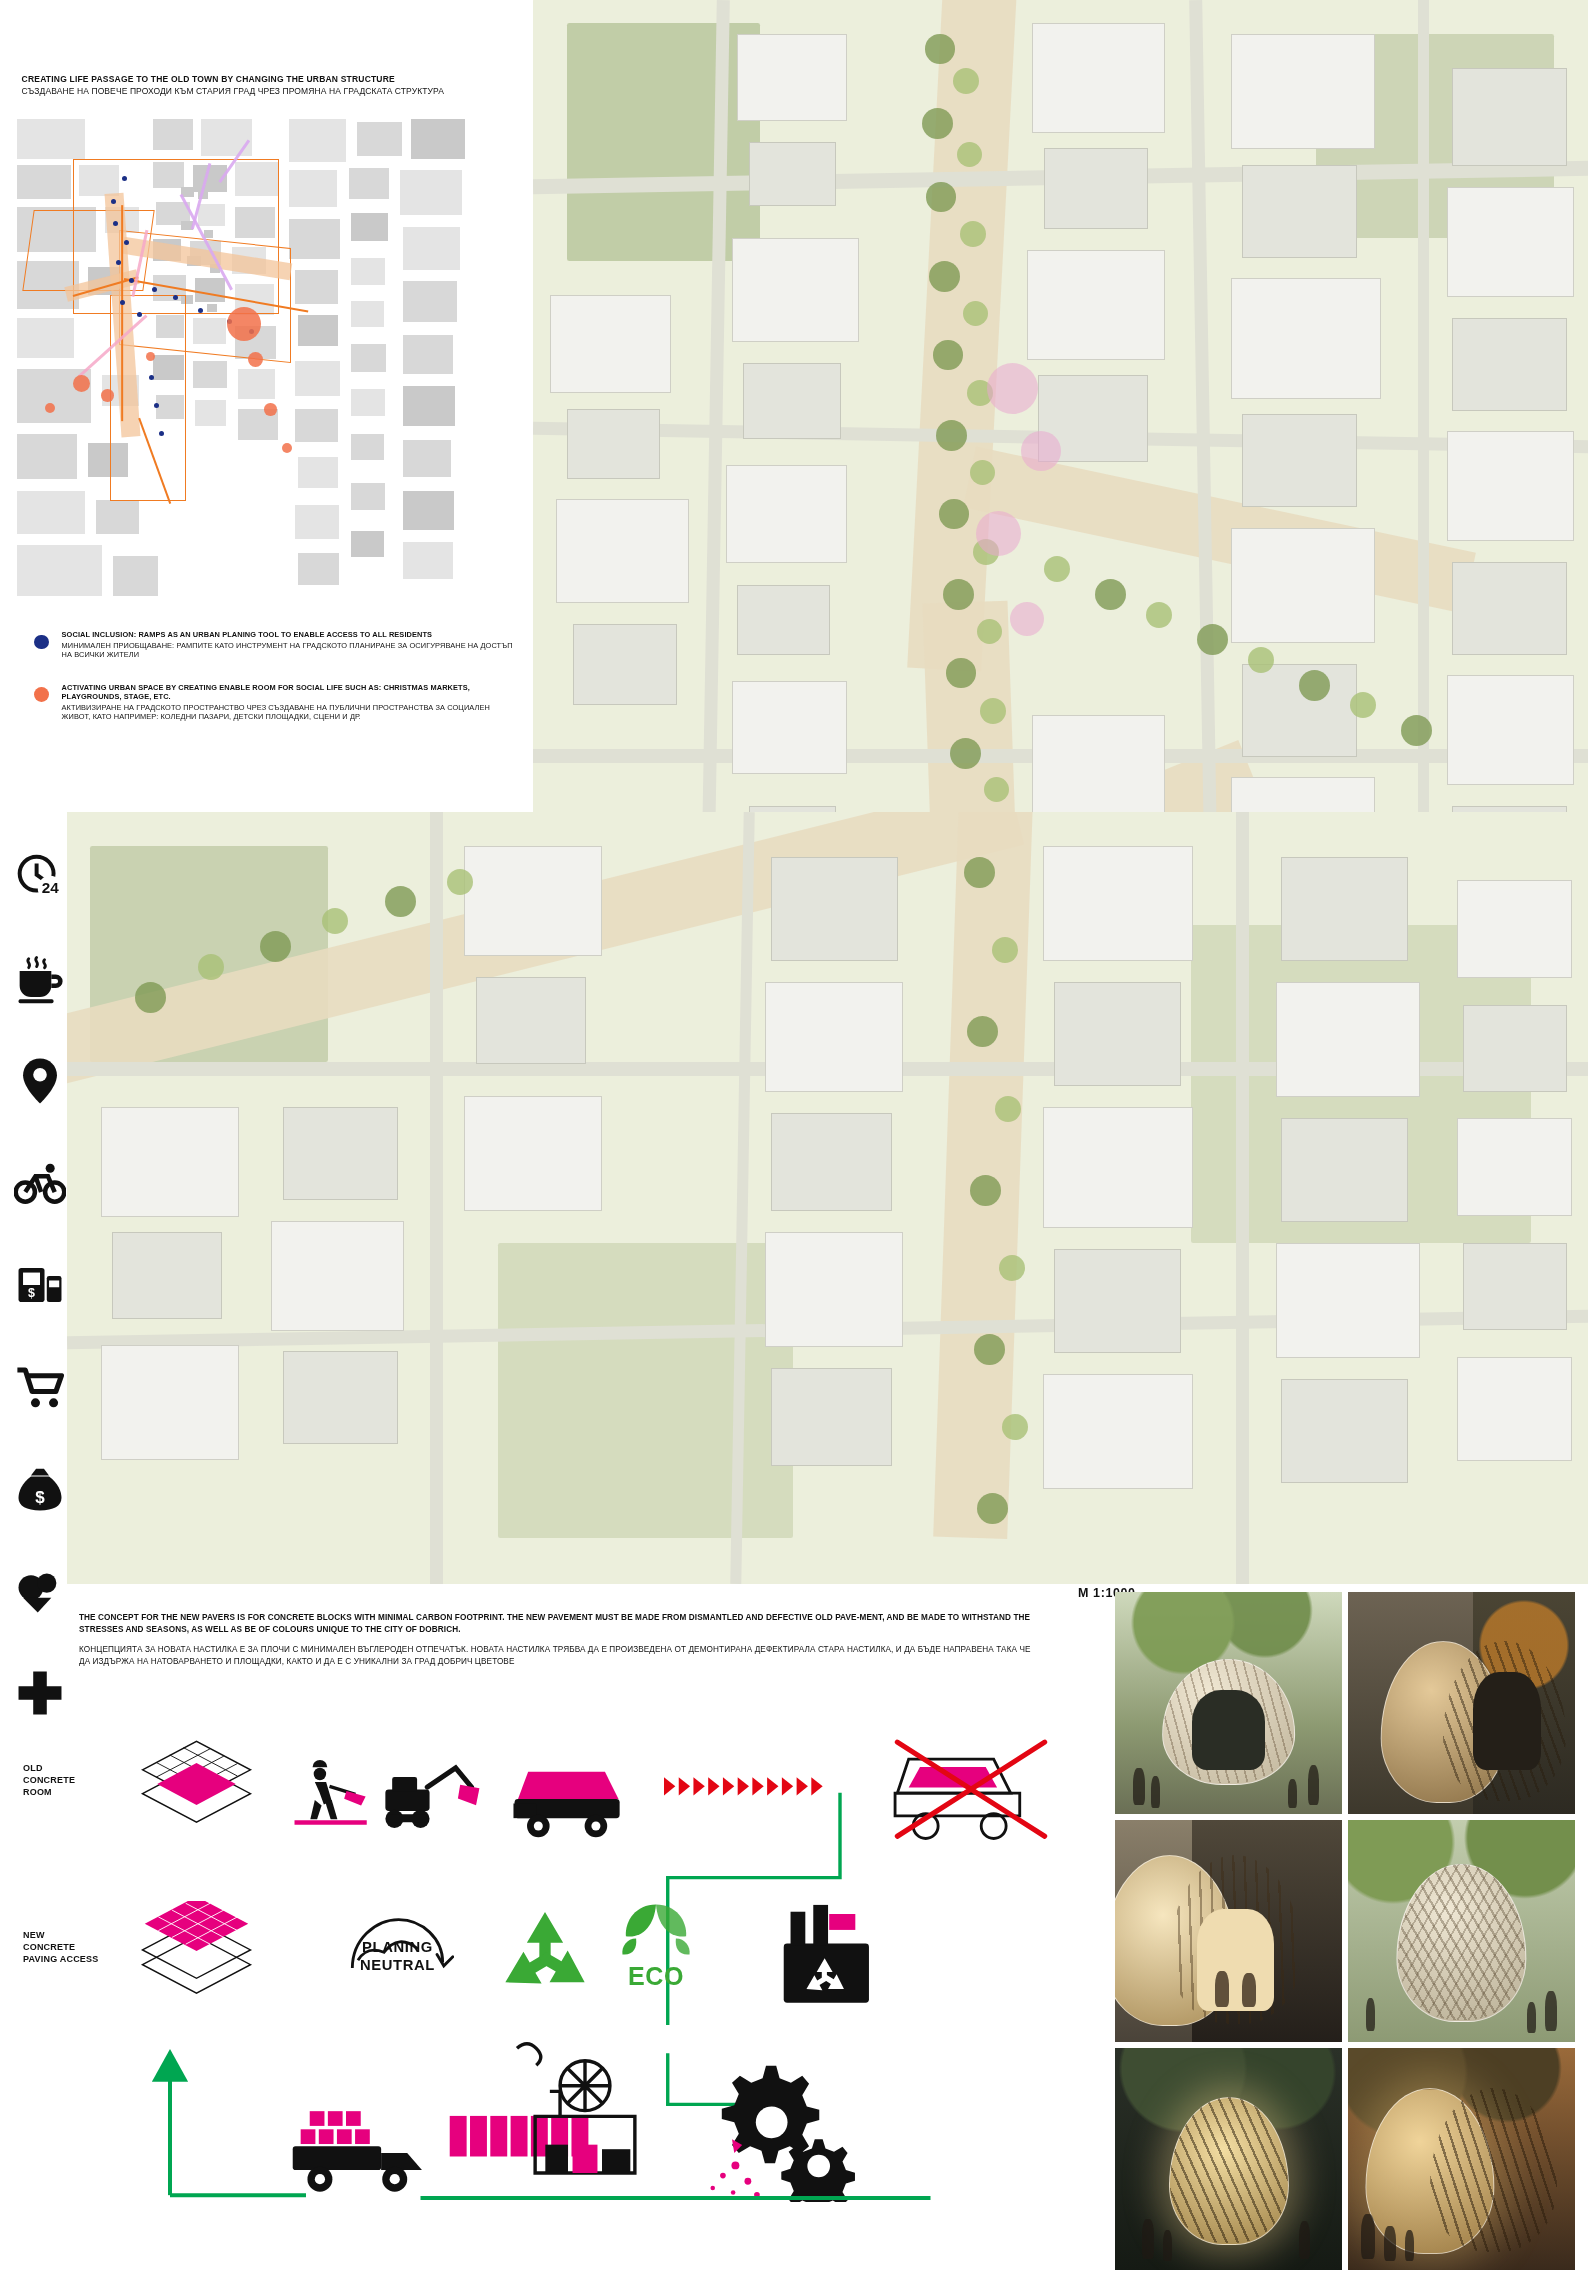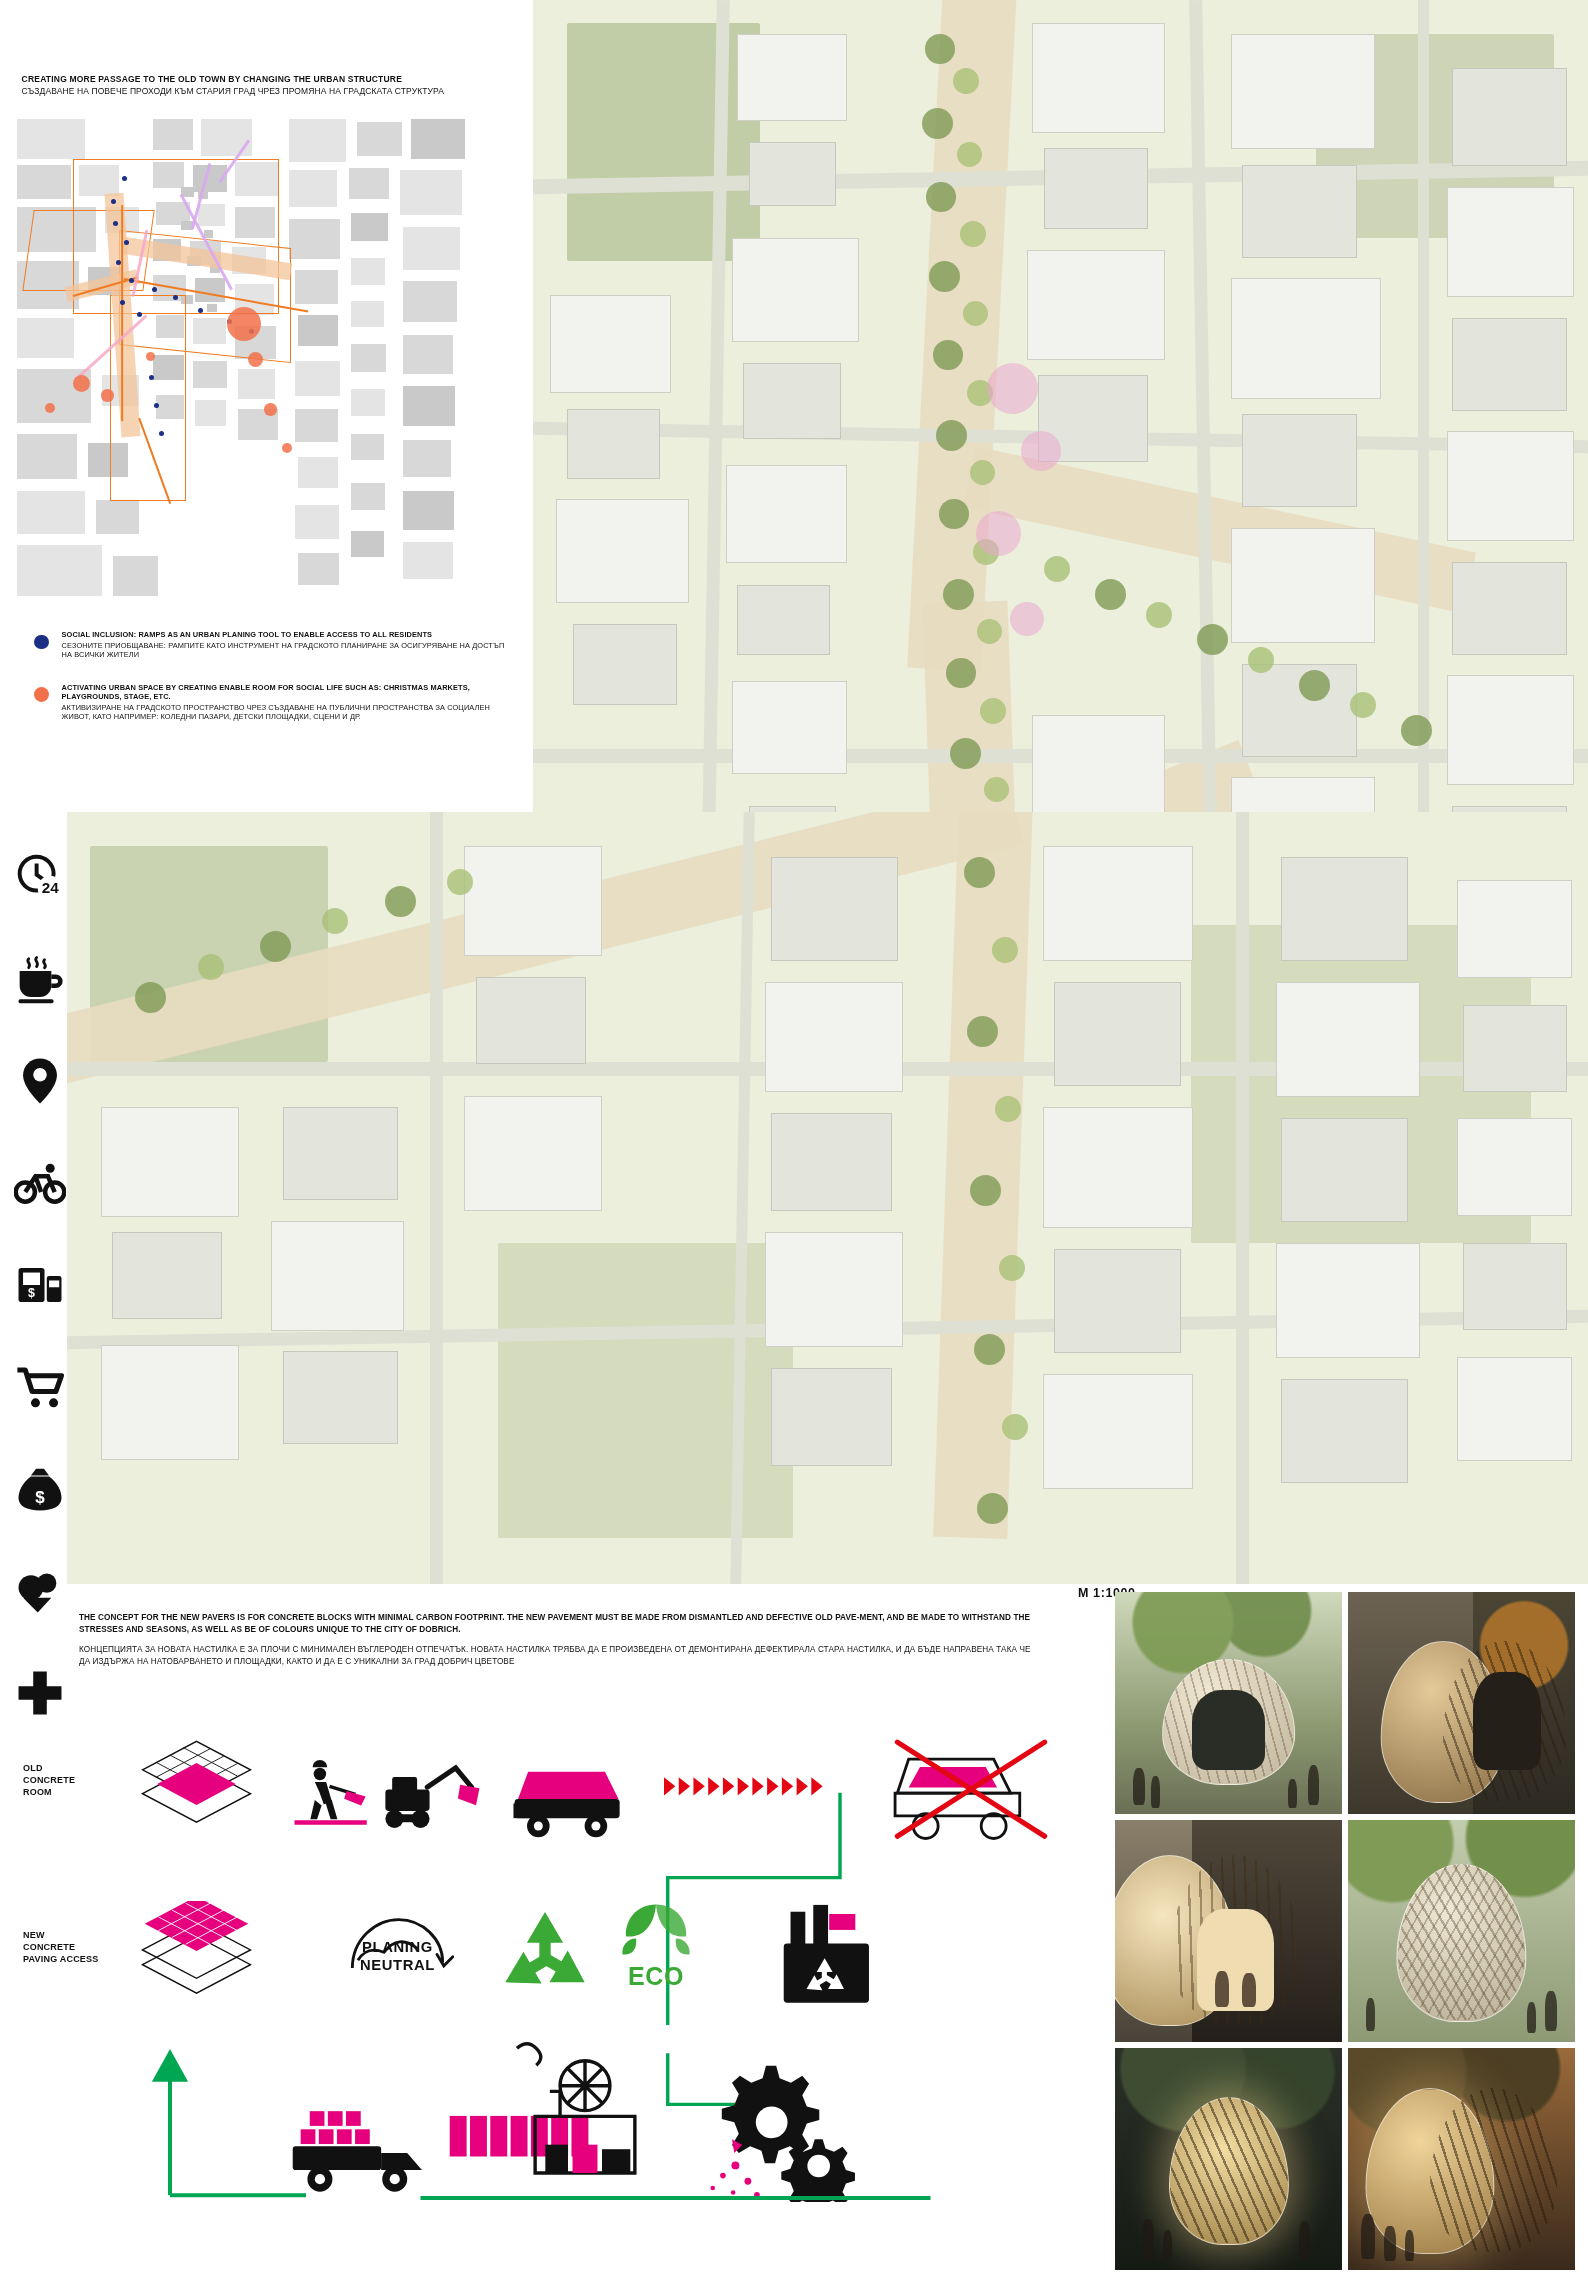--- a/index.html
+++ b/index.html
@@ -66,21 +66,21 @@
   .ppl{position:absolute;background:rgba(30,25,20,.72);border-radius:40% 40% 20% 20%;}
 
   
 </style>
 </head>
 <body>
 
 <div id="top-left-panel">
 
   <div id="diagram-title">
-    <div class="ttl-en">CREATING MORE PASSAGE TO THE OLD TOWN BY CHANGING THE URBAN STRUCTURE</div>
+    <div class="ttl-en">CREATING LIFE PASSAGE TO THE OLD TOWN BY CHANGING THE URBAN STRUCTURE</div>
     <div class="ttl-bg">СЪЗДАВАНЕ НА ПОВЕЧЕ ПРОХОДИ КЪМ СТАРИЯ ГРАД ЧРЕЗ ПРОМЯНА НА ГРАДСКАТА СТРУКТУРА</div>
   </div>
 
   <div id="morph-map">
 
     <div class="blk l" style="left:5.7px;top:11.3px;width:68px;height:40px;"></div>
     <div class="blk" style="left:5.7px;top:57px;width:54px;height:34px;"></div>
     <div class="blk l" style="left:68px;top:57px;width:40px;height:31px;"></div>
     <div class="blk" style="left:5.7px;top:99px;width:79px;height:45px;"></div>
     <div class="blk l" style="left:94px;top:99px;width:34px;height:25.5px;"></div>
@@ -203,21 +203,21 @@
     <div class="dot-orange" style="left:237px;top:244px;width:14.8px;height:14.8px;"></div>
     <div class="dot-orange" style="left:253px;top:295px;width:12.5px;height:12.5px;"></div>
     <div class="dot-orange" style="left:271px;top:335px;width:10.2px;height:10.2px;"></div>
     <div class="dot-orange" style="left:135px;top:244px;width:9px;height:9px;"></div>
   </div>
 
   <div id="legend">
     <div class="legend-row">
       <span class="legend-bullet" style="background:#1b2f86;"></span>
       <div class="lg-en">SOCIAL INCLUSION: RAMPS AS AN URBAN PLANING TOOL TO ENABLE ACCESS TO ALL RESIDENTS</div>
-      <div class="lg-bg">СЕЗОНИТЕ ПРИОБЩАВАНЕ: РАМПИТЕ КАТО ИНСТРУМЕНТ НА ГРАДСКОТО ПЛАНИРАНЕ ЗА ОСИГУРЯВАНЕ НА ДОСТЪП НА ВСИЧКИ ЖИТЕЛИ</div>
+      <div class="lg-bg">МИНИМАЛЕН ПРИОБЩАВАНЕ: РАМПИТЕ КАТО ИНСТРУМЕНТ НА ГРАДСКОТО ПЛАНИРАНЕ ЗА ОСИГУРЯВАНЕ НА ДОСТЪП НА ВСИЧКИ ЖИТЕЛИ</div>
     </div>
     <div class="legend-row">
       <span class="legend-bullet" style="background:#f2714a;"></span>
       <div class="lg-en">ACTIVATING URBAN SPACE BY CREATING ENABLE ROOM FOR SOCIAL LIFE SUCH AS: CHRISTMAS MARKETS, PLAYGROUNDS, STAGE, ETC.</div>
       <div class="lg-bg">АКТИВИЗИРАНЕ НА ГРАДСКОТО ПРОСТРАНСТВО ЧРЕЗ СЪЗДАВАНЕ НА ПУБЛИЧНИ ПРОСТРАНСТВА ЗА СОЦИАЛЕН ЖИВОТ, КАТО НАПРИМЕР: КОЛЕДНИ ПАЗАРИ, ДЕТСКИ ПЛОЩАДКИ, СЦЕНИ И ДР.</div>
     </div>
   </div>
 </div>
 
 <div id="icon-column">

